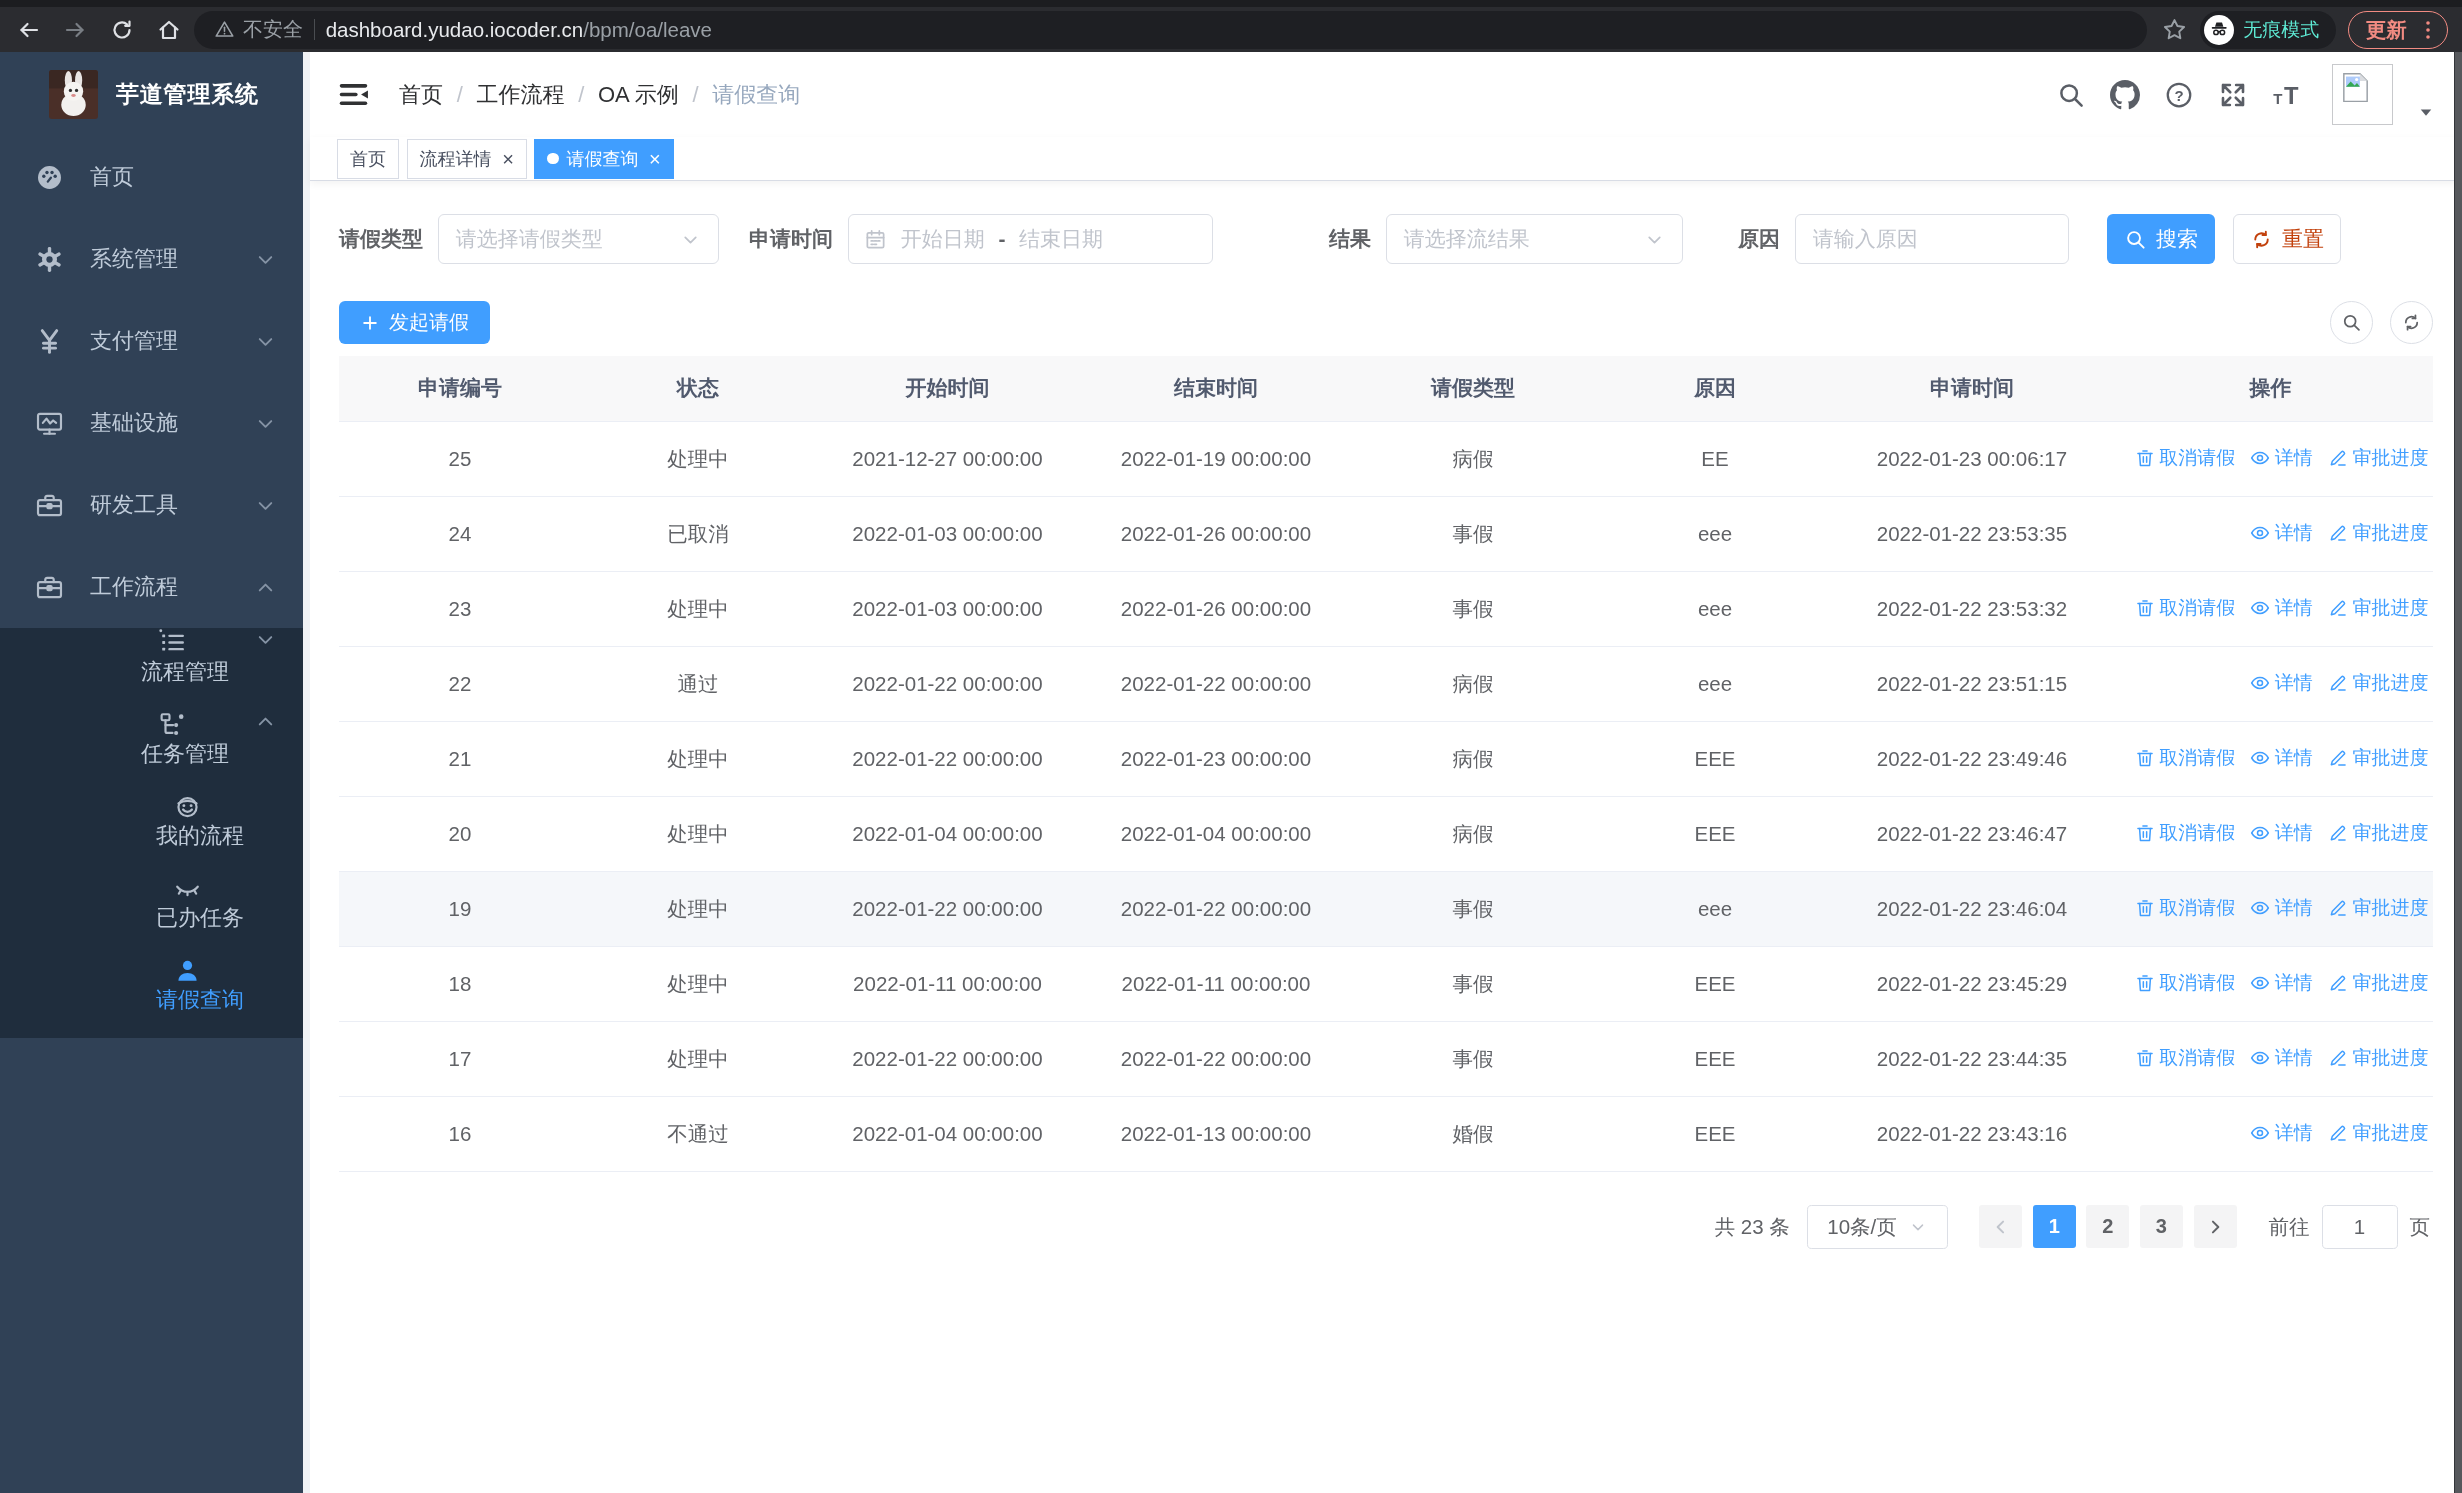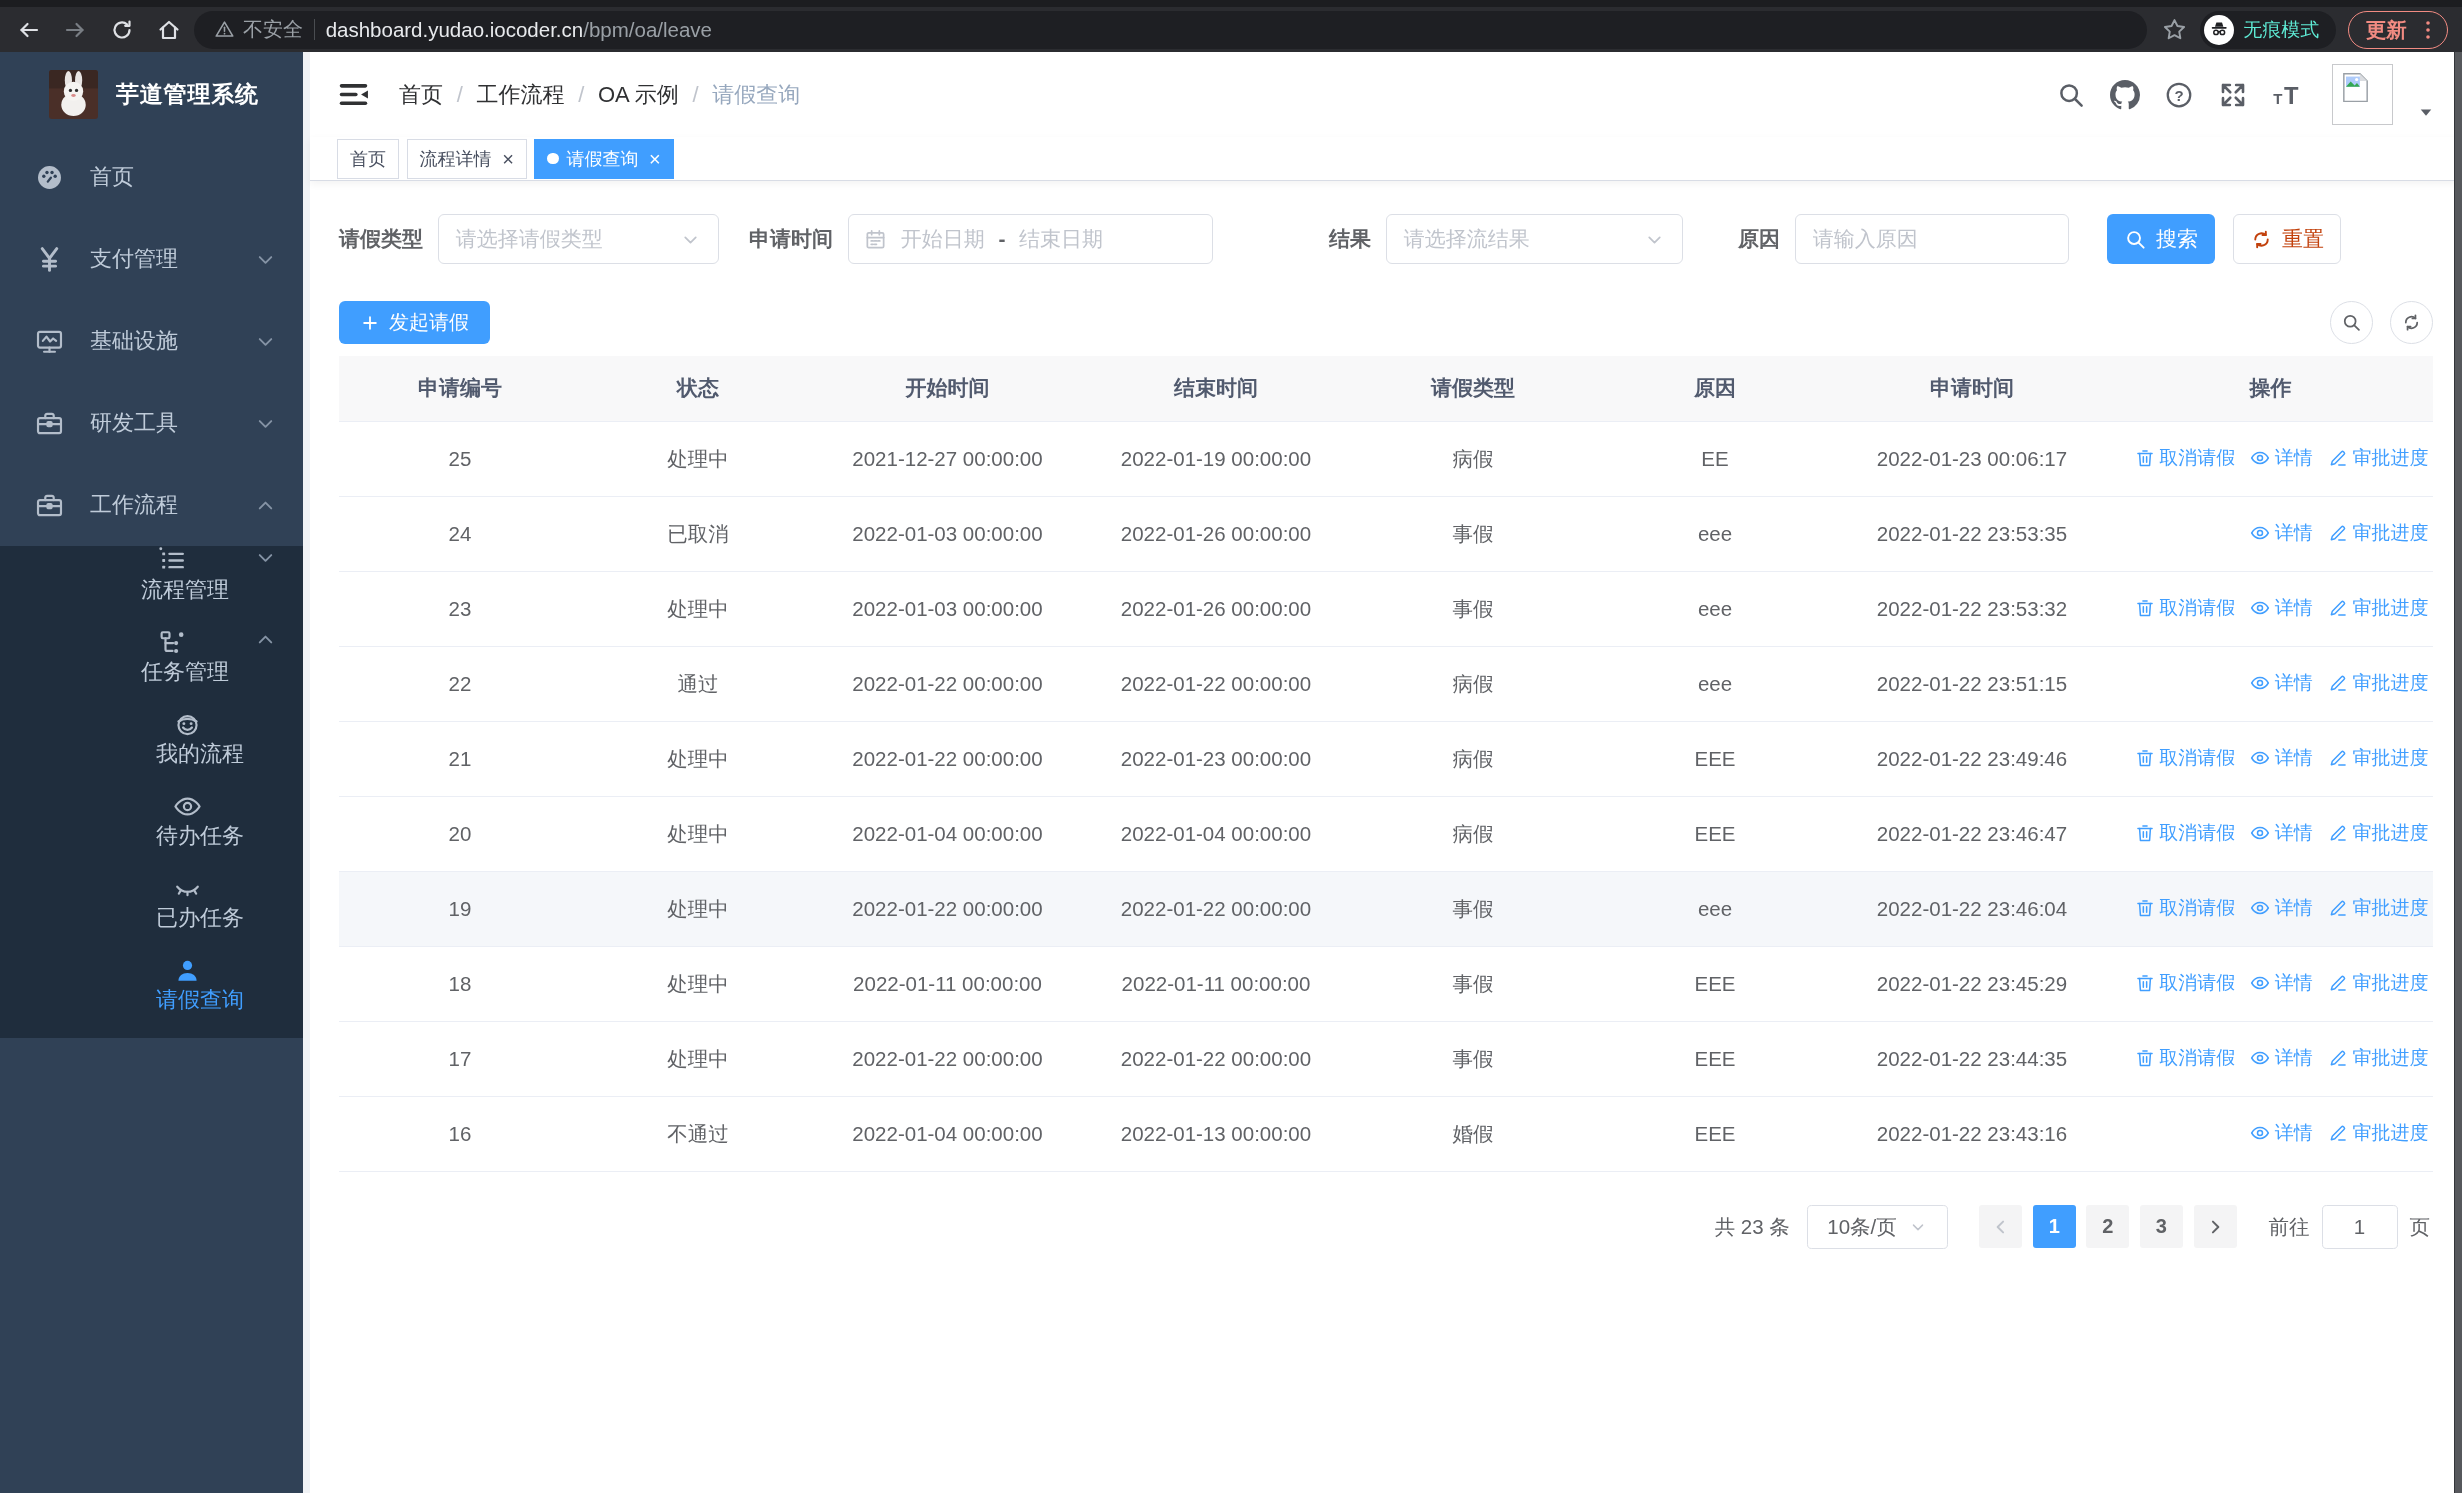--- a/index.html
+++ b/index.html
@@ -233,20 +233,39 @@
                 <circle cx="16.7" cy="11" r="1.4"></circle>
                 <rect x="11.1" y="10.8" width="1.9" height="6" rx=".95" transform="rotate(38 12 13.5)"></rect>
               </g>
             </svg>
           </span>
           <span>首页</span>
         </div>
         <div class="menu-item lv1">
           <span class="icn mi-icon">
             <svg viewBox="0 0 24 24">
+              <g fill="currentColor">
+                <rect x="10.6" y="1.6" width="2.8" height="20.8" rx="1.2"></rect>
+                <rect x="10.6" y="1.6" width="2.8" height="20.8" rx="1.2" transform="rotate(60 12 12)"></rect>
+                <rect x="10.6" y="1.6" width="2.8" height="20.8" rx="1.2" transform="rotate(120 12 12)"></rect>
+                <circle cx="12" cy="12" r="6.2"></circle>
+              </g>
+              <circle cx="12" cy="12" r="2.6" fill="#304156"></circle>
+            </svg>
+          </span>
+          <span>系统管理</span>
+          <span class="icn chev">
+            <svg viewBox="0 0 24 24">
+              <path d="M6 9.5l6 6 6-6" fill="none" stroke="currentColor" stroke-linecap="round" stroke-linejoin="round" stroke-width="2"></path>
+            </svg>
+          </span>
+        </div>
+        <div class="menu-item lv1">
+          <span class="icn mi-icon">
+            <svg viewBox="0 0 24 24">
               <g fill="none" stroke="currentColor" stroke-linecap="round" stroke-linejoin="round" stroke-width="2.4">
                 <path d="M6 3l6 8 6-8"></path>
                 <path d="M12 11v10"></path>
                 <path d="M7 13.5h10"></path>
                 <path d="M7 17.5h10"></path>
               </g>
             </svg>
           </span>
           <span>支付管理</span>
           <span class="icn chev">
@@ -360,31 +379,20 @@
                 <path d="M8.3 14.5c1 1.3 2.3 2 3.7 2s2.7-.7 3.7-2"></path>
                 <path d="M4.5 9.5C6.8 8 9.2 7.3 12 7.3s5.2.7 7.5 2.2"></path>
               </g>
               <g fill="currentColor">
                 <circle cx="9" cy="11.3" r="1.2"></circle>
                 <circle cx="15" cy="11.3" r="1.2"></circle>
               </g>
             </svg>
           </span>
           <span>我的流程</span>
-        </div>
-        <div class="menu-item lv3 sub">
-          <span class="icn mi-icon">
-            <svg viewBox="0 0 24 24">
-              <g fill="none" stroke="currentColor" stroke-linecap="round" stroke-linejoin="round" stroke-width="1.8">
-                <path d="M2 12s3.8-6.5 10-6.5S22 12 22 12s-3.8 6.5-10 6.5S2 12 2 12z"></path>
-                <circle cx="12" cy="12" r="3"></circle>
-              </g>
-            </svg>
-          </span>
-          <span>待办任务</span>
         </div>
         <div class="menu-item lv3 sub">
           <span class="icn mi-icon">
             <svg viewBox="0 0 24 24">
               <g fill="none" stroke="currentColor" stroke-linecap="round" stroke-linejoin="round" stroke-width="1.8">
                 <path d="M3.5 10.5c2.3 2.8 5.2 4.2 8.5 4.2s6.2-1.4 8.5-4.2"></path>
                 <path d="M6.2 14l-1.4 2.3"></path>
                 <path d="M12 14.8v2.7"></path>
                 <path d="M17.8 14l1.4 2.3"></path>
               </g>

